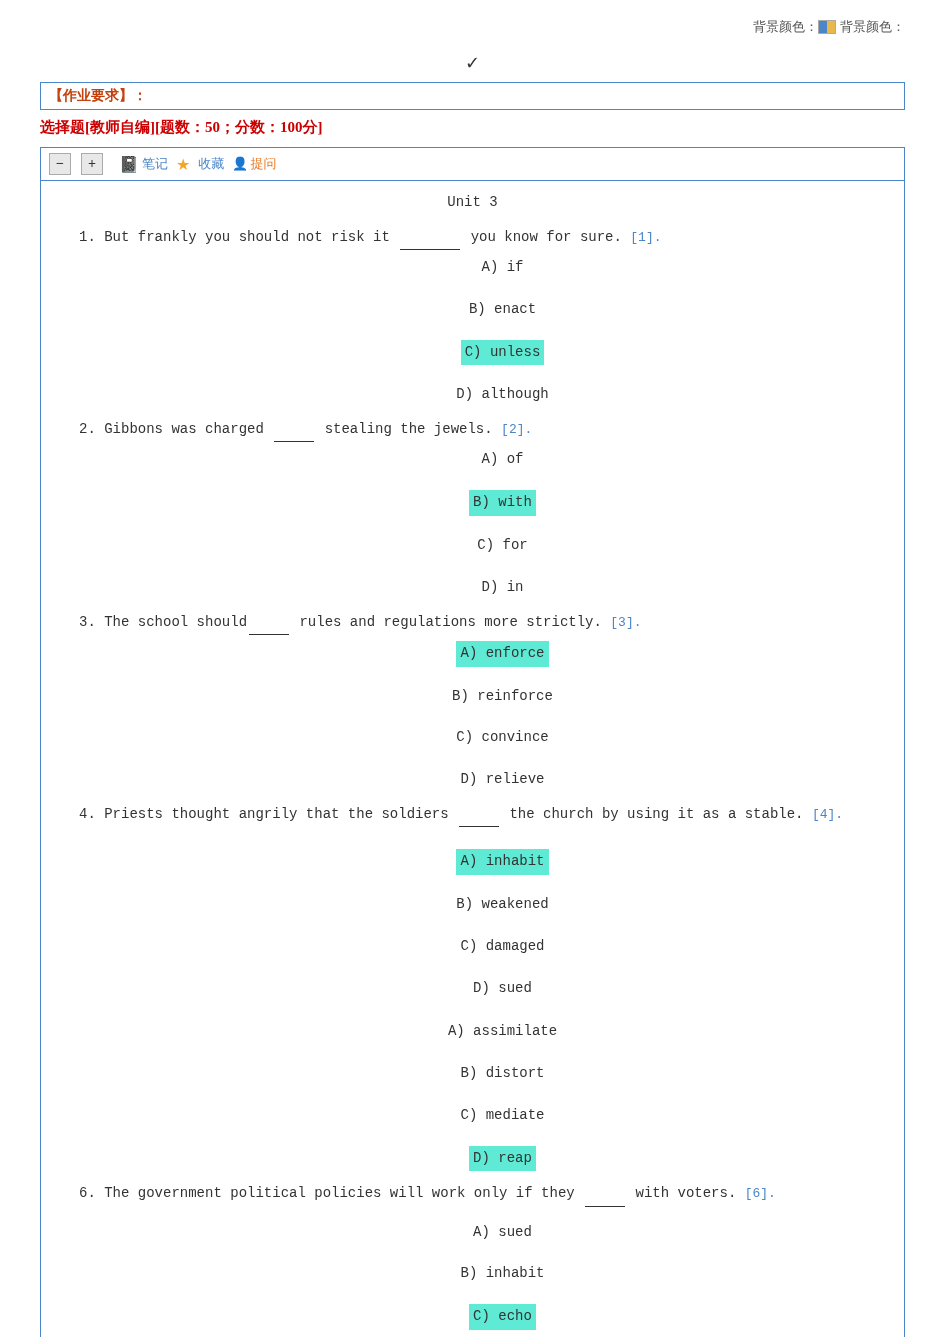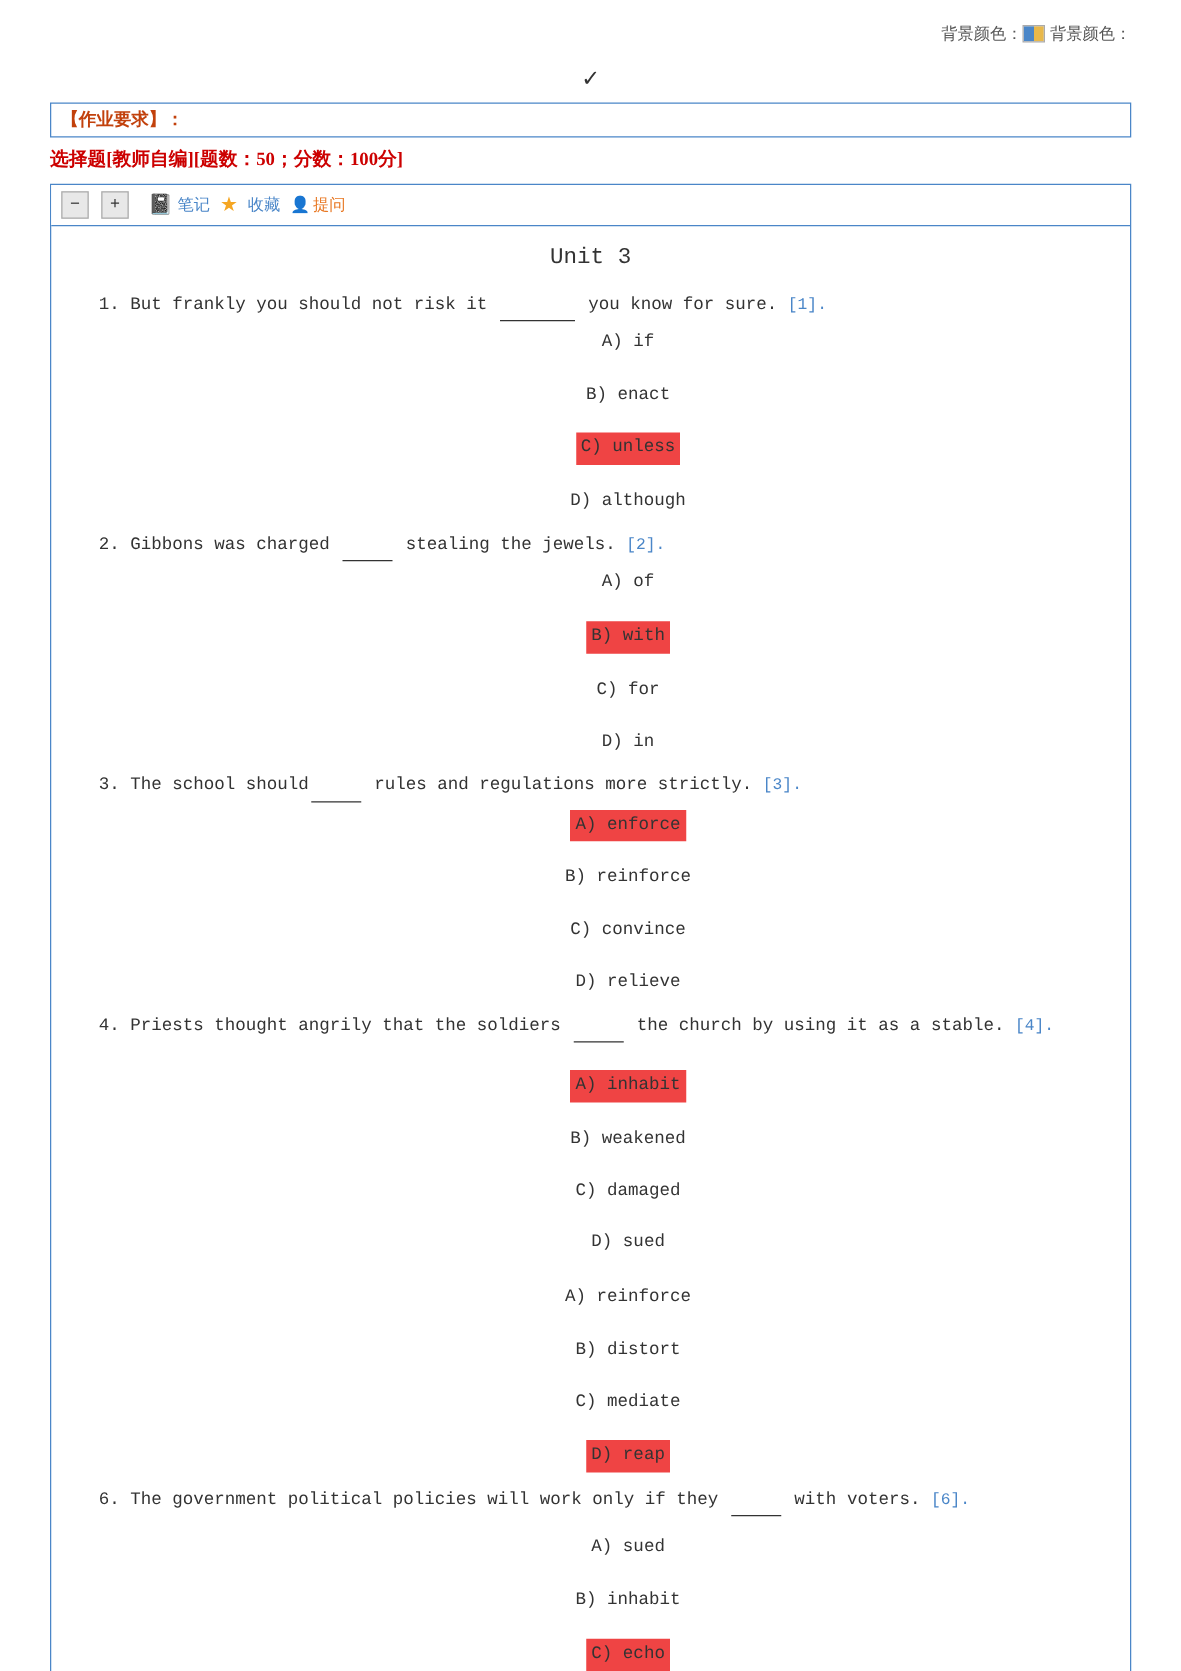--- a/index.html
+++ b/index.html
@@ -123,21 +123,21 @@
 
     .content-area {
       padding: 10px 18px 16px 18px;
       font-family: "Courier New", Courier, monospace;
       font-size: 14px;
       color: #333;
       line-height: 1.7;
     }
     .unit-title {
       text-align: center;
-      font-size: 18px;
+      font-size: 14px;
       margin-bottom: 10px;
       font-family: "Courier New", Courier, monospace;
     }
 
     .question-block {
       margin-bottom: 8px;
       margin-left: 20px;
     }
     .question-text {
       font-family: "Courier New", Courier, monospace;
@@ -153,21 +153,21 @@
       font-family: "Courier New", Courier, monospace;
       font-size: 14px;
       flex-wrap: wrap;
       flex-direction: column;
     }
     .option {
       display: inline-flex;
       align-items: center;
     }
     .option.highlighted {
-      background: #ef4444;
+      background: #5eead4;
       padding: 1px 4px;
     }
     .blank {
       display: inline-block;
       border-bottom: 1.5px solid #333;
       min-width: 60px;
       height: 14px;
       vertical-align: bottom;
       margin: 0 2px;
     }
@@ -267,21 +267,21 @@
         <span class="option highlighted">A) inhabit</span>
         <span class="option">B) weakened</span>
         <span class="option">C) damaged</span>
         <span class="option">D) sued</span>
       </div>
     </div>
 
     <div class="question-block">
       <div style="margin-top: 20px;"></div>
       <div class="options-row">
-        <span class="option">A) reinforce</span>
+        <span class="option">A) assimilate</span>
         <span class="option">B) distort</span>
         <span class="option">C) mediate</span>
         <span class="option highlighted">D) reap</span>
       </div>
     </div>
 
     <div class="question-block">
       <div class="question-text">
         6. The government political policies will work only if they <span class="blank blank-short"></span> with voters. <span class="ref-num">[6].</span>
       </div>

